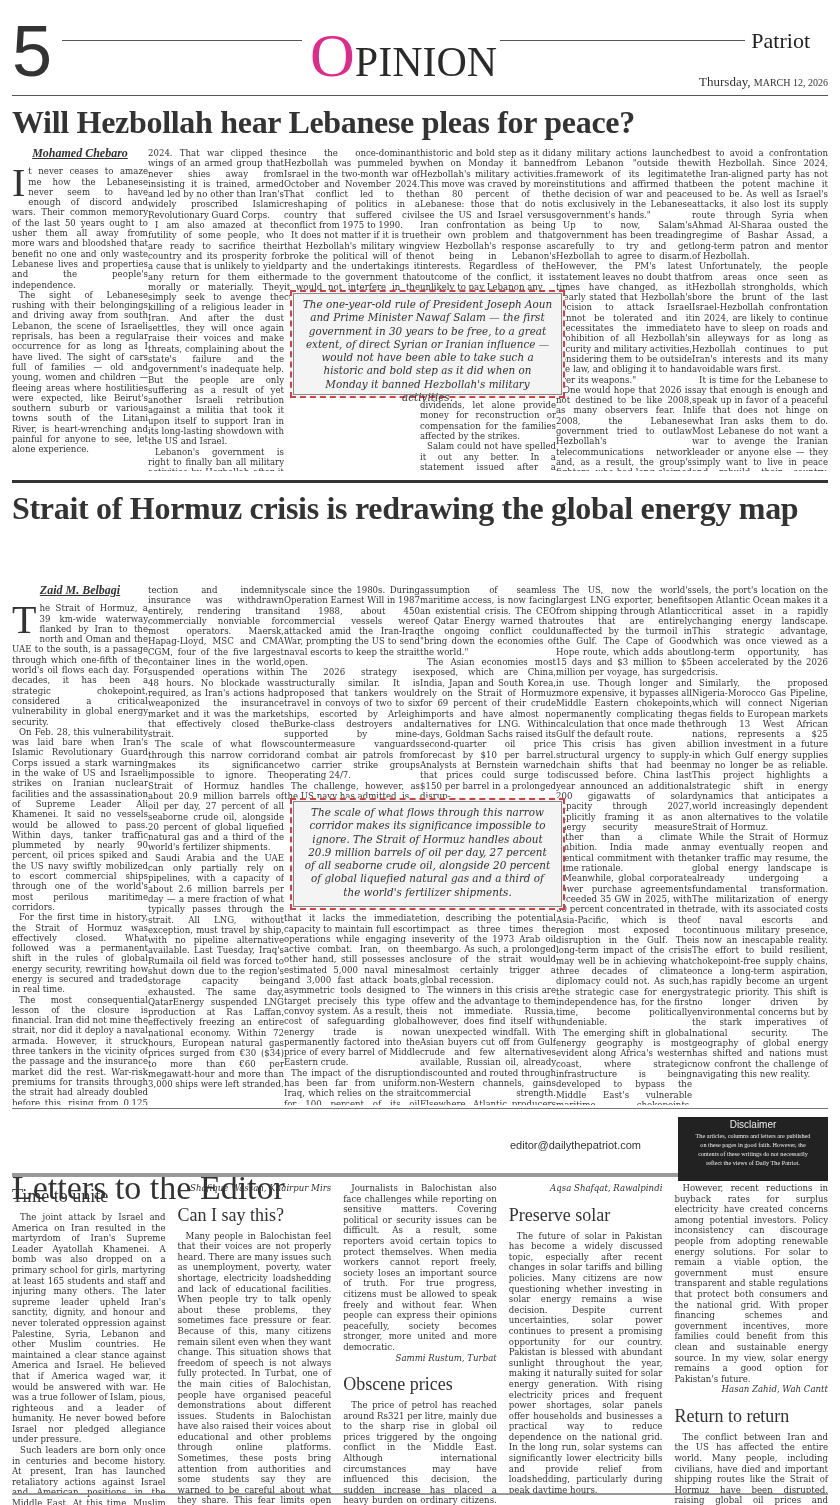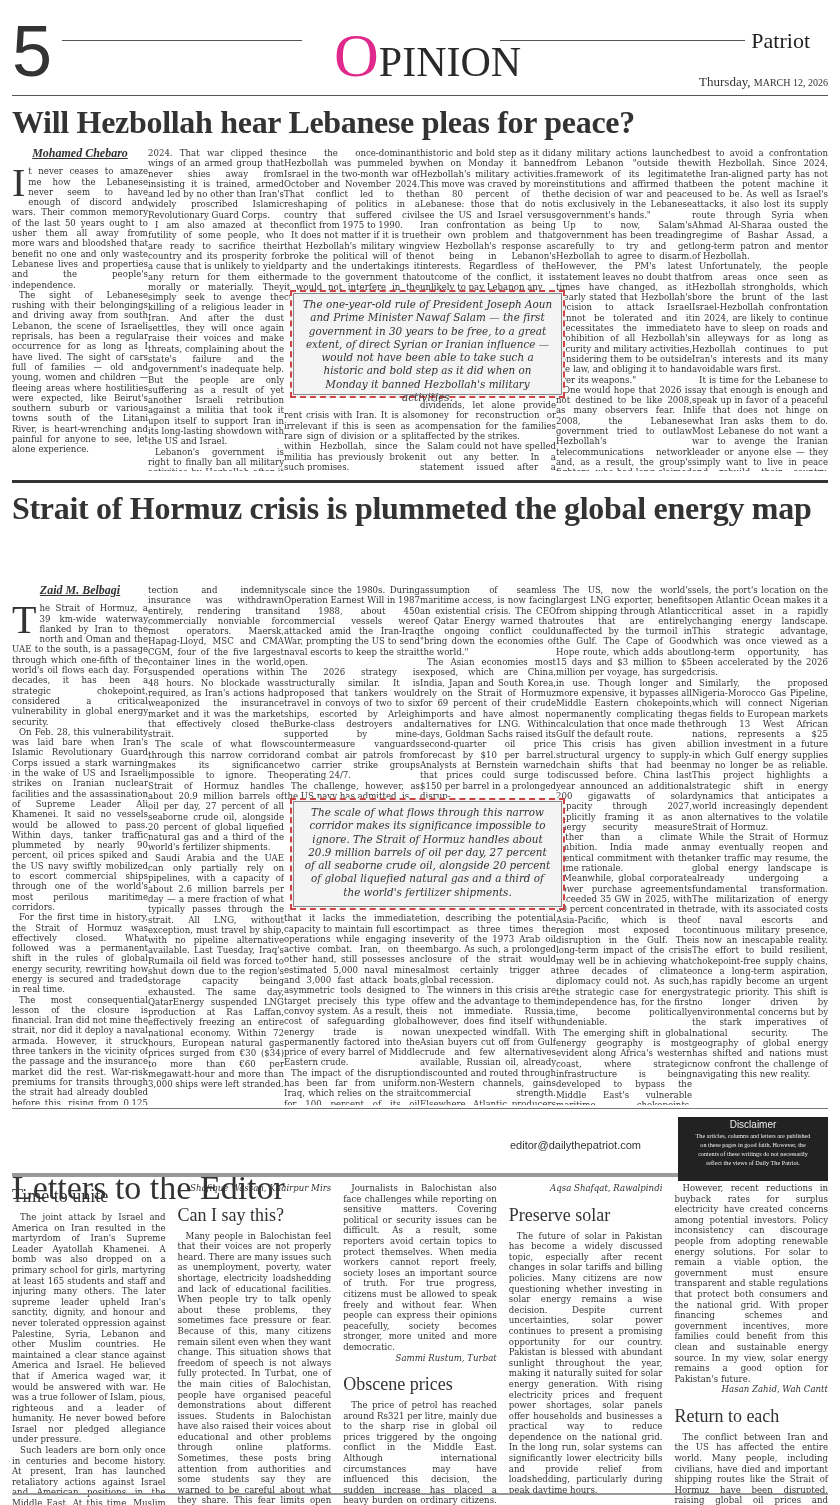--- a/index.html
+++ b/index.html
@@ -3,21 +3,21 @@
 <meta charset="utf-8">
 <style>
   * { box-sizing: border-box; margin: 0; padding: 0; }
   html, body { width: 840px; height: 1505px; background: #fff; overflow: hidden; }
   body { font-family: "DejaVu Serif", serif; color: #2a2a2a; position: relative; }
 
   
   .masthead { position: absolute; left: 0; top: 0; width: 840px; height: 96px; }
   .page-num { position: absolute; left: 12px; top: 20px; font-family: "Liberation Sans", sans-serif; font-size: 72px; line-height: 62px; color: #333; }
   .mast-line { position: absolute; height: 1px; background: #555; top: 40px; }
-  .section-title { position: absolute; left: 310px; top: 32px; font-family: "Liberation Serif", serif; font-size: 42px; line-height: 46px; color: #2a2a2a; letter-spacing: 0px; margin-left: 24px; }
+  .section-title { position: absolute; left: 310px; top: 32px; font-family: "Liberation Serif", serif; font-size: 42px; line-height: 46px; color: #2a2a2a; letter-spacing: 0px; }
   .section-title .first { color: #e0298c; font-size: 62px; }
   .logo { position: absolute; right: 30px; top: 28px; font-family: "Liberation Serif", serif; font-size: 22px; color: #222; }
   .date { position: absolute; right: 12px; top: 74px; font-family: "Liberation Serif", serif; font-size: 13px; color: #333; }
   .date .sc { font-size: 10px; }
   .mast-rule { position: absolute; left: 12px; right: 12px; top: 95px; height: 1px; background: #555; }
 
   
   .article { position: absolute; left: 12px; width: 816px; }
   .headline { font-family: "Liberation Serif", serif; font-weight: bold; font-size: 32px; color: #333; line-height: 40px; letter-spacing: -0.3px; }
   .columns { position: absolute; display: grid; grid-template-columns: repeat(6, 1fr); }
@@ -73,21 +73,20 @@
   <div class="col">
     <p class="noindent">2024. That war clipped the wings of an armed group that never shies away from insisting it is trained, armed and led by no other than Iran's widely proscribed Islamic Revolutionary Guard Corps.</p>
     <p>I am also amazed at the futility of some people, who are ready to sacrifice their country and its prosperity for a cause that is unlikely to yield any return for them either morally or materially. They simply seek to avenge the killing of a religious leader in Iran. And after the dust settles, they will once again raise their voices and make threats, complaining about the state's failure and the government's inadequate help. But the people are only suffering as a result of yet another Israeli retribution against a militia that took it upon itself to support Iran in its long-lasting showdown with the US and Israel.</p>
     <p>Lebanon's government is right to finally ban all military activities by Hezbollah after it opened fire on Israel following the killing of Iranian Supreme Leader Ali Khamenei.</p>
 
   </div>
   <div class="col">
     <p class="noindent">since the once-dominant Hezbollah was pummeled by Israel in the two-month war of October and November 2024. That conflict led to the reshaping of politics in a country that suffered civil conflict from 1975 to 1990.</p>
     <p>It does not matter if it is true that Hezbollah's military wing broke the political will of the party and the undertakings it made to the government that it would not interfere in the cur-</p>
     <div style="height:108px;"></div>
-    <p class="noindent">rent crisis with Iran. It is also irrelevant if this is seen as a rare sign of division or a split within Hezbollah, since the militia has previously broken such promises.</p>
 
   </div>
   <div class="col">
     <p class="noindent">historic and bold step as it did when on Monday it banned Hezbollah's military activities. This move was craved by more than 80 percent of the Lebanese: those that do not see the US and Israel versus Iran confrontation as being their own problem and that view Hezbollah's response as not being in Lebanon's interests. Regardless of the outcome of the conflict, it is unlikely to pay Lebanon any</p>
     <div style="height:108px;"></div>
     <p class="noindent">dividends, let alone provide money for reconstruction or compensation for the families affected by the strikes.</p>
     <p>Salam could not have spelled it out any better. In a statement issued after a Cabinet meeting, he said Hezbollah's attack showed disregard for "the will of the majority of Lebanese" and that Lebanon rejected being dragged into the regional conflict. He went on to say that the Lebanese state rejected</p>
   </div>
   <div class="col">
     <p class="noindent">any military actions launched from Lebanon "outside the framework of its legitimate institutions and affirmed that the decision of war and peace is exclusively in the Lebanese government's hands."</p>
@@ -100,21 +99,21 @@
     <p>Unfortunately, the people from areas once seen as Hezbollah strongholds, which bore the brunt of the last Israel-Hezbollah confrontation in 2024, are likely to continue to have to sleep on roads and in alleyways for as long as Hezbollah continues to put Iran's interests and its many avoidable wars first.</p>
     <p>It is time for the Lebanese to say that enough is enough and speak up in favor of a peaceful life that does not hinge on what Iran asks them to do. Most Lebanese do not want a war to avenge the Iranian leader or anyone else — they simply want to live in peace and rebuild their country. Could Hezbollah hear them this time?</p>
 
   </div>
 </div>
 <div class="pullquote" style="left:290px;top:290px;width:275px;height:108px;">The one-year-old rule of President Joseph Aoun and Prime Minister Nawaf Salam — the first government in 30 years to be free, to a great extent, of direct Syrian or Iranian influence — would not have been able to take such a historic and bold step as it did when on Monday it banned Hezbollah's military activities.</div>
 
 <div class="thick-rule" style="top:480px;"></div>
 
 <div class="article" style="top:488px;">
-  <h1 class="headline">Strait of Hormuz crisis is plummeted the global energy map</h1>
+  <h1 class="headline">Strait of Hormuz crisis is redrawing the global energy map</h1>
 </div>
 <div class="columns" style="left:12px;top:585px;width:816px;height:520px;">
   <div class="col">
     <div class="byline">Zaid M. Belbagi</div>
     <span class="dropcap">T</span>
     <p class="noindent" style="display:inline">he Strait of Hormuz, a 39 km-wide waterway flanked by Iran to the north and Oman and the UAE to the south, is a passage through which one-fifth of the world's oil flows each day. For decades, it has been a strategic chokepoint, considered a critical vulnerability in global energy security.</p>
     <p>On Feb. 28, this vulnerability was laid bare when Iran's Islamic Revolutionary Guard Corps issued a stark warning in the wake of US and Israeli strikes on Iranian nuclear facilities and the assassination of Supreme Leader Ali Khamenei. It said no vessels would be allowed to pass. Within days, tanker traffic plummeted by nearly 90 percent, oil prices spiked and the US navy swiftly mobilized to escort commercial ships through one of the world's most perilous maritime corridors.</p>
     <p>For the first time in history, the Strait of Hormuz was effectively closed. What followed was a permanent shift in the rules of global energy security, rewriting how energy is secured and traded in real time.</p>
     <p>The most consequential lesson of the closure is financial. Iran did not mine the strait, nor did it deploy a naval armada. However, it struck three tankers in the vicinity of the passage and the insurance market did the rest. War-risk premiums for transits through the strait had already doubled before this, rising from 0.125 percent of ship value to between 0.2 percent and 0.4 percent, adding about $250,000 to each supertanker voyage.</p>
     
@@ -185,18 +184,18 @@
     <p>The price of petrol has reached around Rs321 per litre, mainly due to the sharp rise in global oil prices triggered by the ongoing conflict in the Middle East. Although international circumstances may have influenced this decision, the sudden increase has placed a heavy burden on ordinary citizens. As fuel prices rise, the cost of food, public transport and other necessities also increases, leading to higher inflation. The most affected groups are the lower and middle-income families who are already struggling to cope with rising electricity bills and the overall cost of living. How will the common people manage their daily expenses if such increases continue? The government should consider practical measures such as targeted subsidies, improved energy planning and better economic management to reduce the burden on the people.</p>
   </div>
   <div class="lcol">
     <p class="sig">Aqsa Shafqat, Rawalpindi</p>
     <div class="lhead spaced">Preserve solar</div>
     <p>The future of solar in Pakistan has become a widely discussed topic, especially after recent changes in solar tariffs and billing policies. Many citizens are now questioning whether investing in solar energy remains a wise decision. Despite current uncertainties, solar power continues to present a promising opportunity for our country. Pakistan is blessed with abundant sunlight throughout the year, making it naturally suited for solar energy generation. With rising electricity prices and frequent power shortages, solar panels offer households and businesses a practical way to reduce dependence on the national grid. In the long run, solar systems can significantly lower electricity bills and provide relief from loadshedding, particularly during peak daytime hours.</p>
   </div>
   <div class="lcol">
     <p>However, recent reductions in buyback rates for surplus electricity have created concerns among potential investors. Policy inconsistency can discourage people from adopting renewable energy solutions. For solar to remain a viable option, the government must ensure transparent and stable regulations that protect both consumers and the national grid. With proper financing schemes and government incentives, more families could benefit from this clean and sustainable energy source. In my view, solar energy remains a good option for Pakistan's future.</p>
     <p class="sig">Hasan Zahid, Wah Cantt</p>
-    <div class="lhead spaced">Return to each</div>
+    <div class="lhead spaced">Return to return</div>
     <p>The conflict between Iran and the US has affected the entire world. Many people, including civilians, have died and important shipping routes like the Strait of Hormuz have been disrupted, raising global oil prices and affecting world trade. For peace to return, both sides and world leaders will need to work toward dialogue and diplomacy.</p>
 
   </div>
 </div>
 <div class="bottom-rule"></div>
 
 </body></html>

